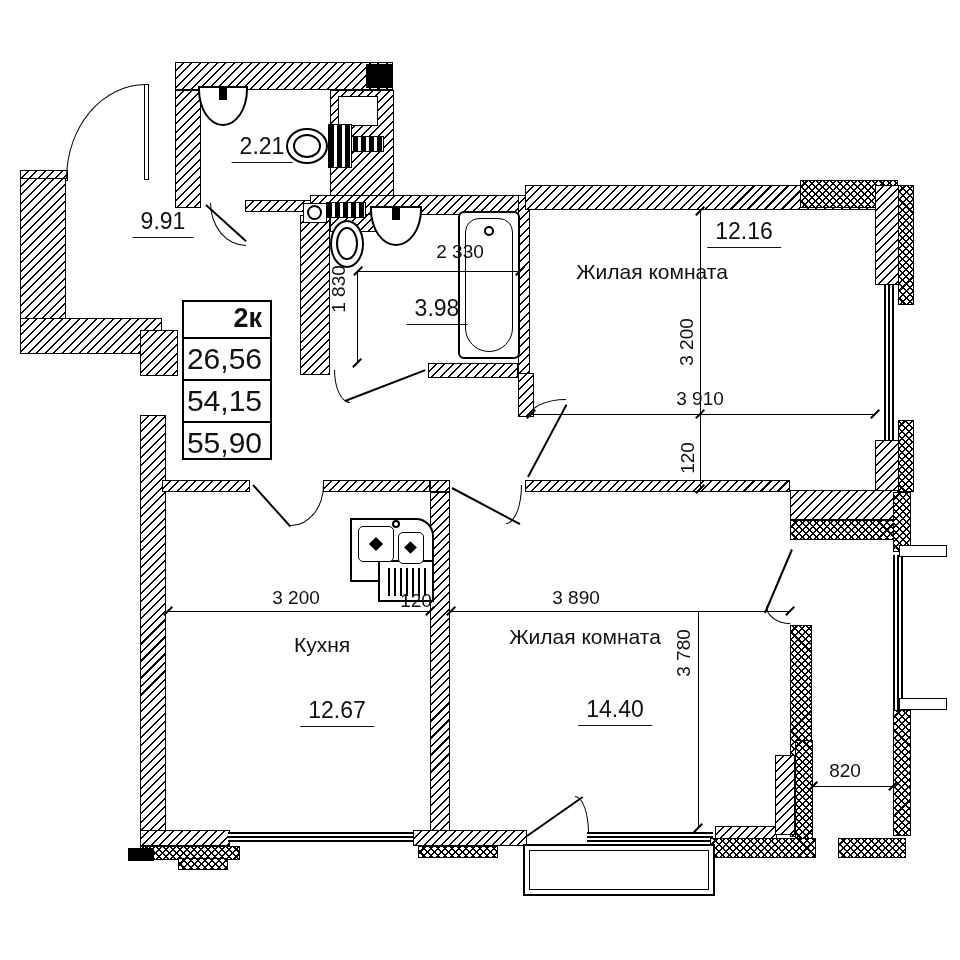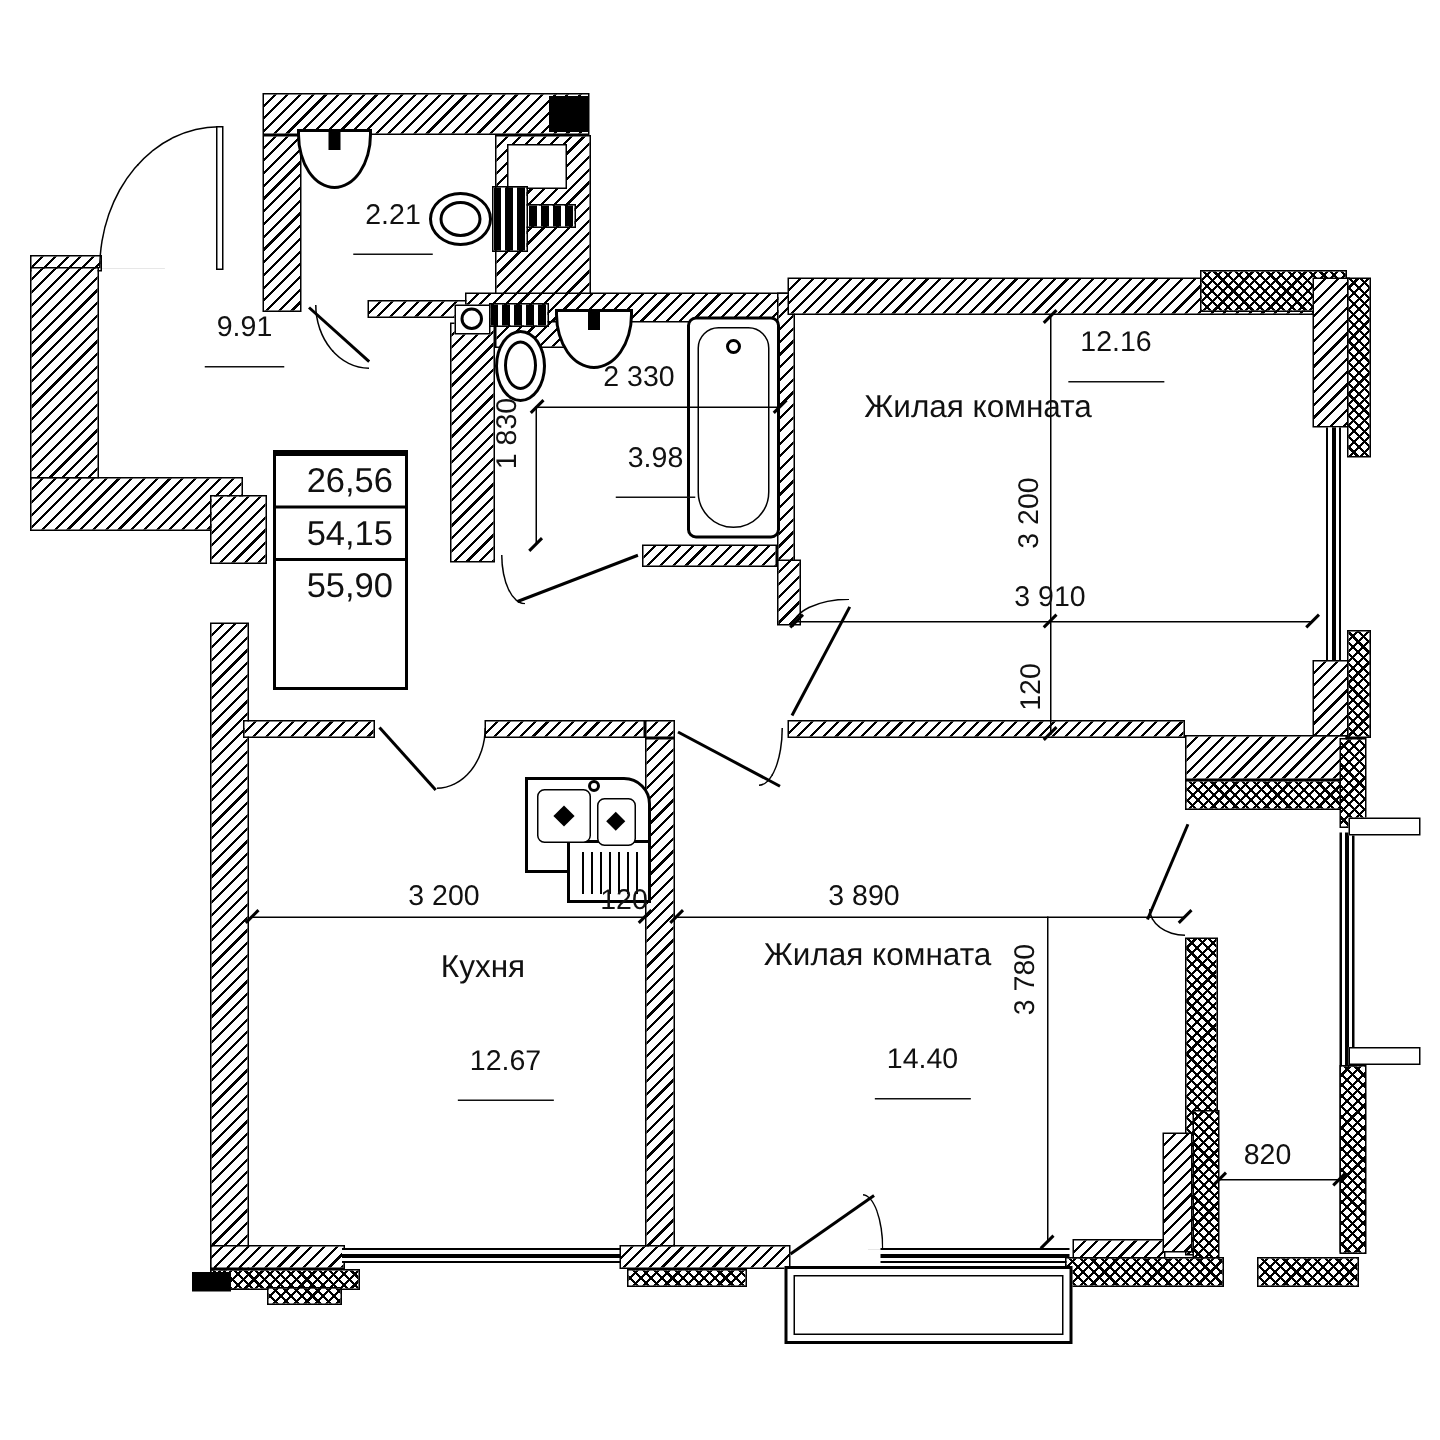--- a/index.html
+++ b/index.html
@@ -12,36 +12,36 @@
       repeating-linear-gradient(45deg,rgba(255,255,255,0) 0 3.5px,#000 3.5px 5px),
       repeating-linear-gradient(135deg,#fff 0 3.5px,#000 3.5px 5px);
       border:1.5px solid #000; }
   .black { background:#000; }
   .white { background:#fff; border:1.5px solid #000; }
   .dim-h { height:0; border-top:1.2px solid #000; }
   .dim-v { width:0; border-left:1.2px solid #000; }
   .tk { width:12px; height:1.8px; background:#000; transform:rotate(-45deg); }
   .dlab { font-size:19px; white-space:nowrap; transform:translate(-50%,-50%); }
   .dlab.rot { transform:translate(-50%,-50%) rotate(-90deg); }
-  .area { font-size:19px; white-space:nowrap; transform:translateX(-50%); border-bottom:1.8px solid #111; padding:0 8px 14px; }
+  .area { font-size:23px; white-space:nowrap; transform:translateX(-50%); border-bottom:1.8px solid #111; padding:0 8px 2px; }
   .rname { font-size:21px; white-space:nowrap; transform:translateX(-50%); }
   .grill { background: repeating-linear-gradient(90deg,#000 0 5px,#fff 5px 8px); border:1.5px solid #000; }
   .win-h { background: linear-gradient(180deg,#000 0 1.6px,#fff 1.6px 3.8px,#000 3.8px 6.4px,#fff 6.4px 8.4px,#000 8.4px 10px); }
   .win-v { background: linear-gradient(90deg,#000 0 1.6px,#fff 1.6px 3.8px,#000 3.8px 6.4px,#fff 6.4px 8.4px,#000 8.4px 10px); }
   .ellipse { border:2px solid #000; border-radius:50%; background:#fff; }
   .basin { border:2px solid #000; border-radius:0 0 55% 55% / 0 0 100% 100%; background:#fff; }
   .diamond { background:#000; transform:rotate(45deg); }
   .leaf { height:0; border-top:2.4px solid #000; transform-origin:left center; }
   .arc-tl { border-top:1.4px solid #000; border-left:1.4px solid #000; border-top-left-radius:100% 100%; }
   .arc-bl { border-bottom:1.4px solid #000; border-left:1.4px solid #000; border-bottom-left-radius:100% 100%; }
   .arc-br { border-bottom:1.4px solid #000; border-right:1.4px solid #000; border-bottom-right-radius:100% 100%; }
   .arc-tr { border-top:1.4px solid #000; border-right:1.4px solid #000; border-top-right-radius:100% 100%; }
   .ribs { background: repeating-linear-gradient(90deg,#000 0 1.6px,rgba(0,0,0,0) 1.6px 6px); }
   #info-table { border:2.5px solid #000; background:#fff; display:flex; flex-direction:column; }
-  #info-table .trow { border-top:2.5px solid #000; font-size:23px; text-align:right; padding:3px 8px 3px 0; }
+  #info-table .trow { border-top:2.5px solid #000; font-size:30px; text-align:right; padding:3px 8px 3px 0; }
   #info-table .trow.first { border-top:none; font-weight:bold; font-size:27px; height:54px; padding-top:1px; }
 </style>
 </head>
 <body>
 
 <div id="stage">
 
   <div class="abs hatch" style="left:175px;top:62px;width:218px;height:28px"></div>
   <div class="abs black" style="left:366px;top:64px;width:26px;height:24px"></div>
   <div class="abs hatch" style="left:175px;top:90px;width:26px;height:118px"></div>
@@ -175,21 +175,21 @@
   <div class="abs dim-h" style="left:450px;top:611px;width:340px"></div>
   <div class="abs tk" style="left:445px;top:610px"></div>
   <div class="abs tk" style="left:784px;top:610px"></div>
   <div class="abs dim-v" style="left:698px;top:611px;height:217px"></div>
   <div class="abs tk" style="left:692px;top:827px"></div>
 
   <div class="abs dim-h" style="left:812px;top:786px;width:81px"></div>
   <div class="abs tk" style="left:807px;top:785px"></div>
   <div class="abs tk" style="left:887px;top:785px"></div>
 
-  <div class="abs dlab" style="left:426px;top:252px">2 330</div>
+  <div class="abs dlab" style="left:460px;top:252px">2 330</div>
   <div class="abs dlab rot" style="left:339px;top:289px">1 830</div>
   <div class="abs dlab" style="left:700px;top:399px">3 910</div>
   <div class="abs dlab rot" style="left:687px;top:342px">3 200</div>
   <div class="abs dlab rot" style="left:688px;top:458px">120</div>
   <div class="abs dlab" style="left:296px;top:598px">3 200</div>
   <div class="abs dlab" style="left:416px;top:601px">120</div>
   <div class="abs dlab" style="left:576px;top:598px">3 890</div>
   <div class="abs dlab rot" style="left:684px;top:653px">3 780</div>
   <div class="abs dlab" style="left:845px;top:771px">820</div>
 
@@ -197,18 +197,19 @@
   <div class="abs area" style="left:163px;top:208px">9.91</div>
   <div class="abs area" style="left:437px;top:295px">3.98</div>
   <div class="abs rname" style="left:652px;top:260px">Жилая комната</div>
   <div class="abs area" style="left:744px;top:218px">12.16</div>
   <div class="abs rname" style="left:322px;top:633px">Кухня</div>
   <div class="abs area" style="left:337px;top:697px">12.67</div>
   <div class="abs rname" style="left:585px;top:625px">Жилая комната</div>
   <div class="abs area" style="left:615px;top:696px">14.40</div>
 
   <div id="info-table" class="abs" style="left:182px;top:300px;width:90px;height:160px">
+    <div class="trow first">2к</div>
     <div class="trow">26,56</div>
     <div class="trow">54,15</div>
     <div class="trow">55,90</div>
   </div>
 
 </div>
 
 </body></html>

